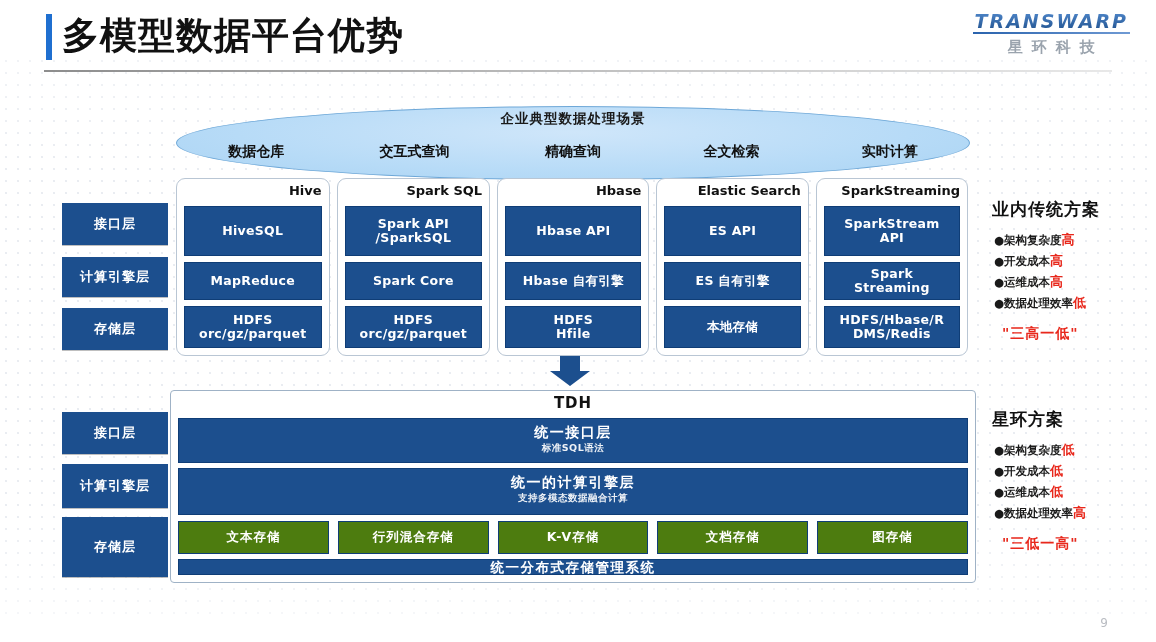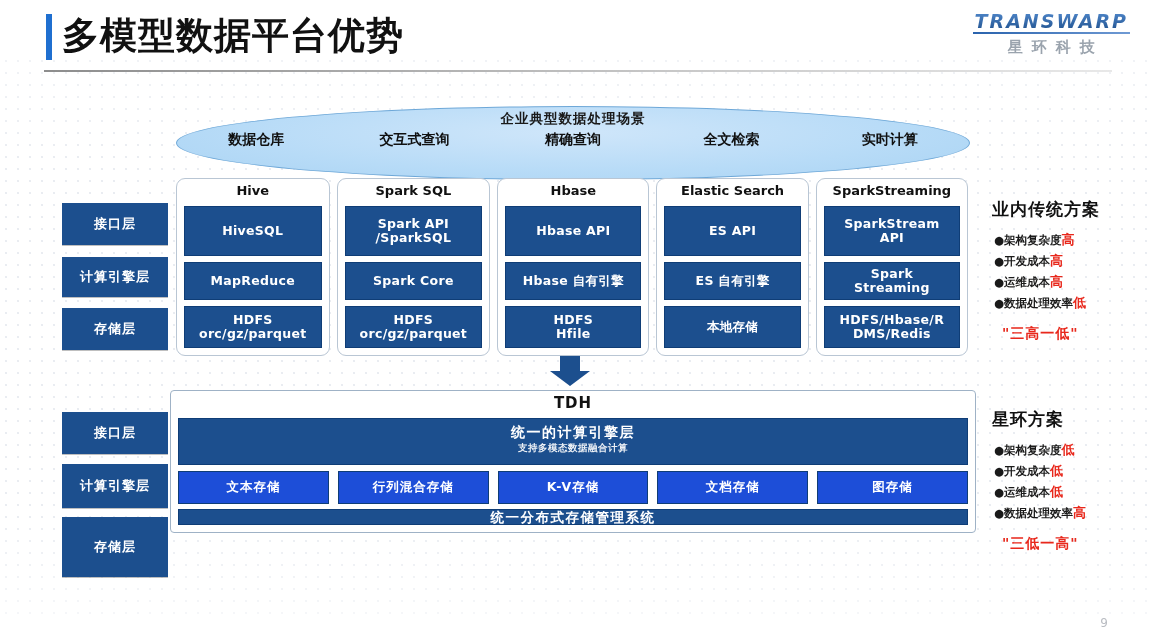--- a/index.html
+++ b/index.html
@@ -54,38 +54,38 @@
   .ellipse{
     position:absolute;left:176px;top:106px;width:792px;height:72px;
     border-radius:50%;
     background:radial-gradient(ellipse at 50% 35%,#cfe6fa 0%,#b7dbf7 60%,#a9d3f3 100%);
     border:1.6px solid #6ea8d8;
   }
   .ellipse-title{
     position:absolute;left:0;right:0;top:3px;text-align:center;
     font-size:13.5px;font-weight:bold;color:#1a1a1a;letter-spacing:1px;
   }
-  .scen-row{position:absolute;left:0;top:24px;width:792px;display:flex;}
+  .scen-row{position:absolute;left:0;top:36px;width:792px;display:flex;}
   .scen{flex:1;text-align:center;font-size:14px;font-weight:bold;color:#101010;}
 
   
   .row-labels{position:absolute;left:62px;}
   .rowlabel{
     width:106px;background:#1c4f8e;color:#fff;font-size:13px;font-weight:bold;
     display:flex;align-items:center;justify-content:center;letter-spacing:1px;
     box-shadow:0 1px 0 rgba(0,0,0,.25);
   }
 
   .cols{position:absolute;left:176px;top:178px;width:792px;display:flex;gap:7px;}
   .col{
     flex:1;background:#ffffff;border:1.4px solid #b9c6d4;border-radius:9px;
     padding:3px 7px 7px 7px;box-sizing:border-box;
   }
   .col-head{
-    height:18px;line-height:18px;text-align:center;
+    height:18px;line-height:18px;text-align:right;
     font-size:13px;font-weight:bold;color:#111;white-space:nowrap;
   }
   .cell{
     background:#1c4f8e;color:#fff;border:1px solid #0f3d76;
     display:flex;align-items:center;justify-content:center;text-align:center;
     font-size:12.5px;font-weight:bold;line-height:1.15;letter-spacing:.3px;
     margin-top:6px;box-sizing:border-box;padding:14px;
   }
   .cell.h1{height:50px;}
   .cell.h2{height:38px;}
@@ -113,21 +113,21 @@
   .bar{
     background:#1c4f8e;border:1px solid #0f3d76;color:#fff;text-align:center;
     margin-top:5px;padding:5px 0 6px 0;box-sizing:border-box;
   }
   .bar .t1{font-size:14px;font-weight:bold;letter-spacing:1.5px;line-height:1.2;}
   .bar .t2{font-size:9.5px;font-weight:bold;opacity:.92;margin-top:1px;letter-spacing:.5px;}
   .bar.h-api{height:45px;}
   .bar.h-eng{height:47px;}
   .store-row{display:flex;gap:9px;margin-top:6px;}
   .store{
-    flex:1;height:31px;background:#1d4ed8;border:1px solid #0f3d76;color:#fff;
+    flex:1;height:31px;background:#4d7c0f;border:1px solid #0f3d76;color:#fff;
     display:flex;align-items:center;justify-content:center;
     font-size:12.5px;font-weight:bold;letter-spacing:1px;
   }
   .bar.h-uni{height:16px;display:flex;align-items:center;justify-content:center;padding:0;}
   .bar.h-uni .t1{font-size:13.5px;}
 
   .pageno{position:absolute;right:48px;bottom:12px;font-size:12px;color:#b9bcc2;}
 </style>
 </head>
 <body>
@@ -211,20 +211,24 @@
   </svg>
 
   <div class="row-labels" style="top:412px;">
     <div class="rowlabel" style="height:42px;position:absolute;top:0;">接口层</div>
     <div class="rowlabel" style="height:44px;position:absolute;top:52px;">计算引擎层</div>
     <div class="rowlabel" style="height:60px;position:absolute;top:105px;">存储层</div>
   </div>
 
   <div class="tdh">
     <div class="tdh-head">TDH</div>
+    <div class="bar h-api">
+      <div class="t1">统一接口层</div>
+      <div class="t2">标准SQL语法</div>
+    </div>
     <div class="bar h-eng">
       <div class="t1">统一的计算引擎层</div>
       <div class="t2">支持多模态数据融合计算</div>
     </div>
     <div class="store-row">
       <div class="store">文本存储</div>
       <div class="store">行列混合存储</div>
       <div class="store">K-V存储</div>
       <div class="store">文档存储</div>
       <div class="store">图存储</div>

